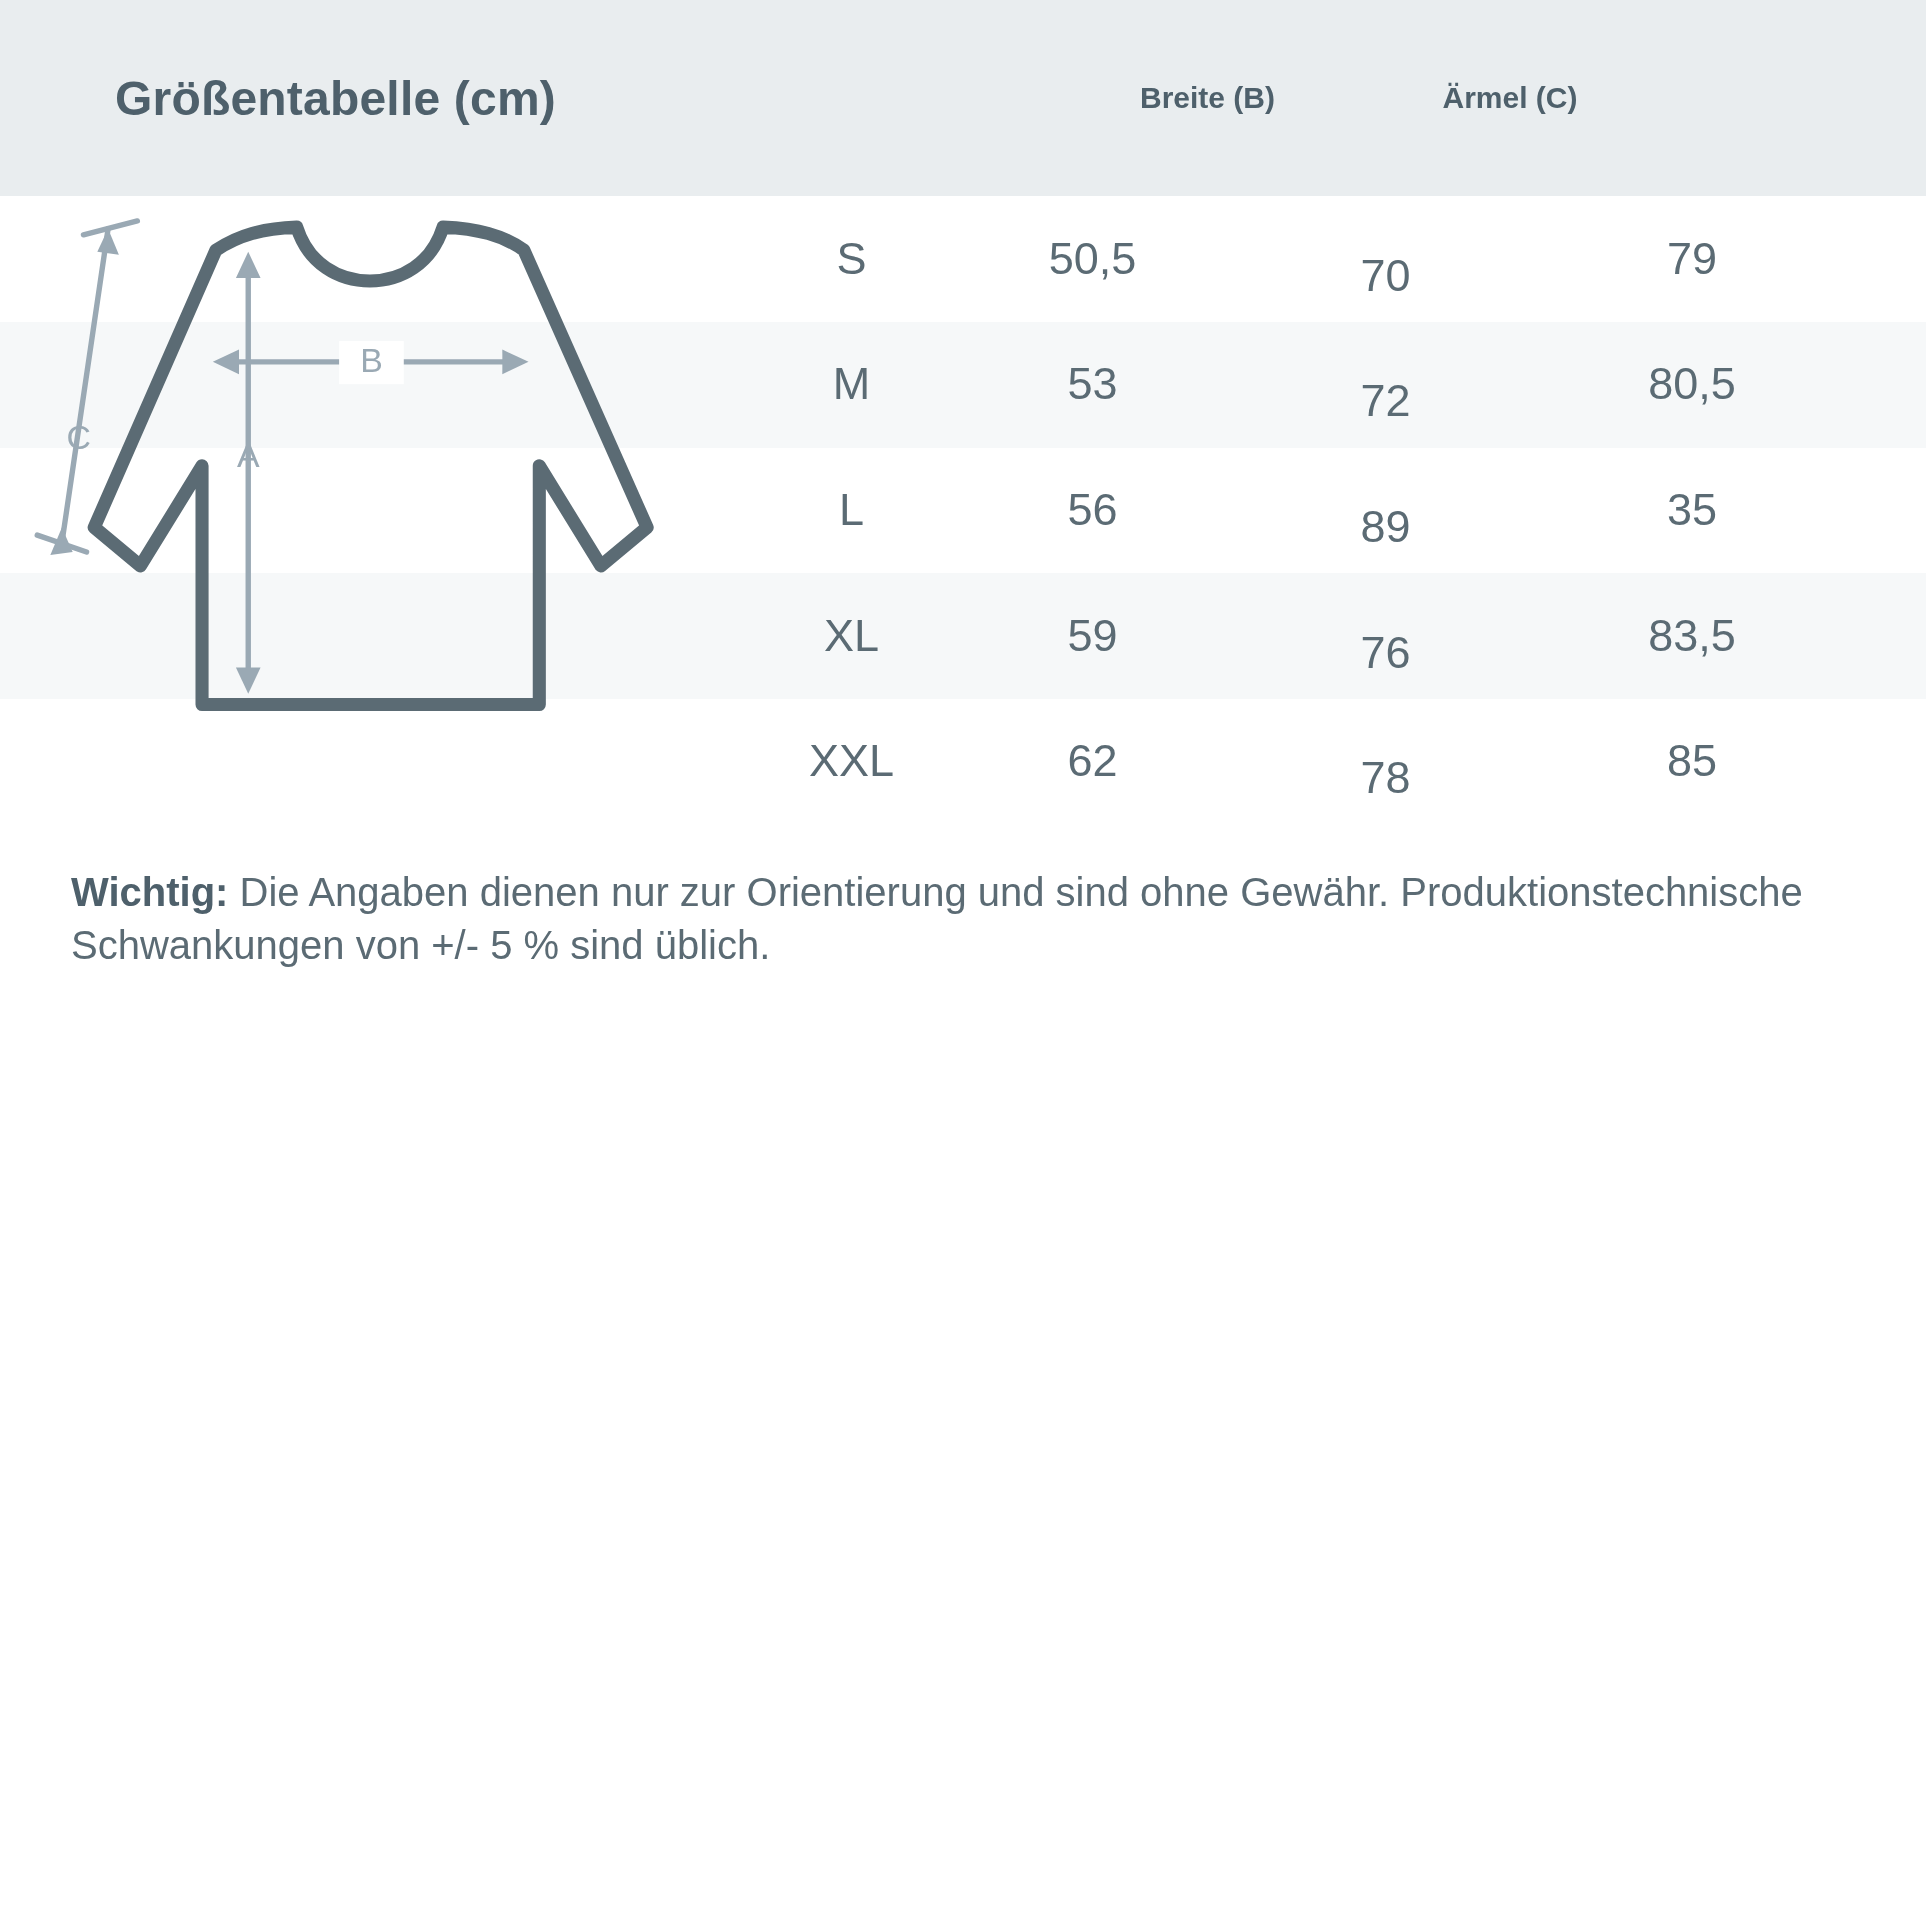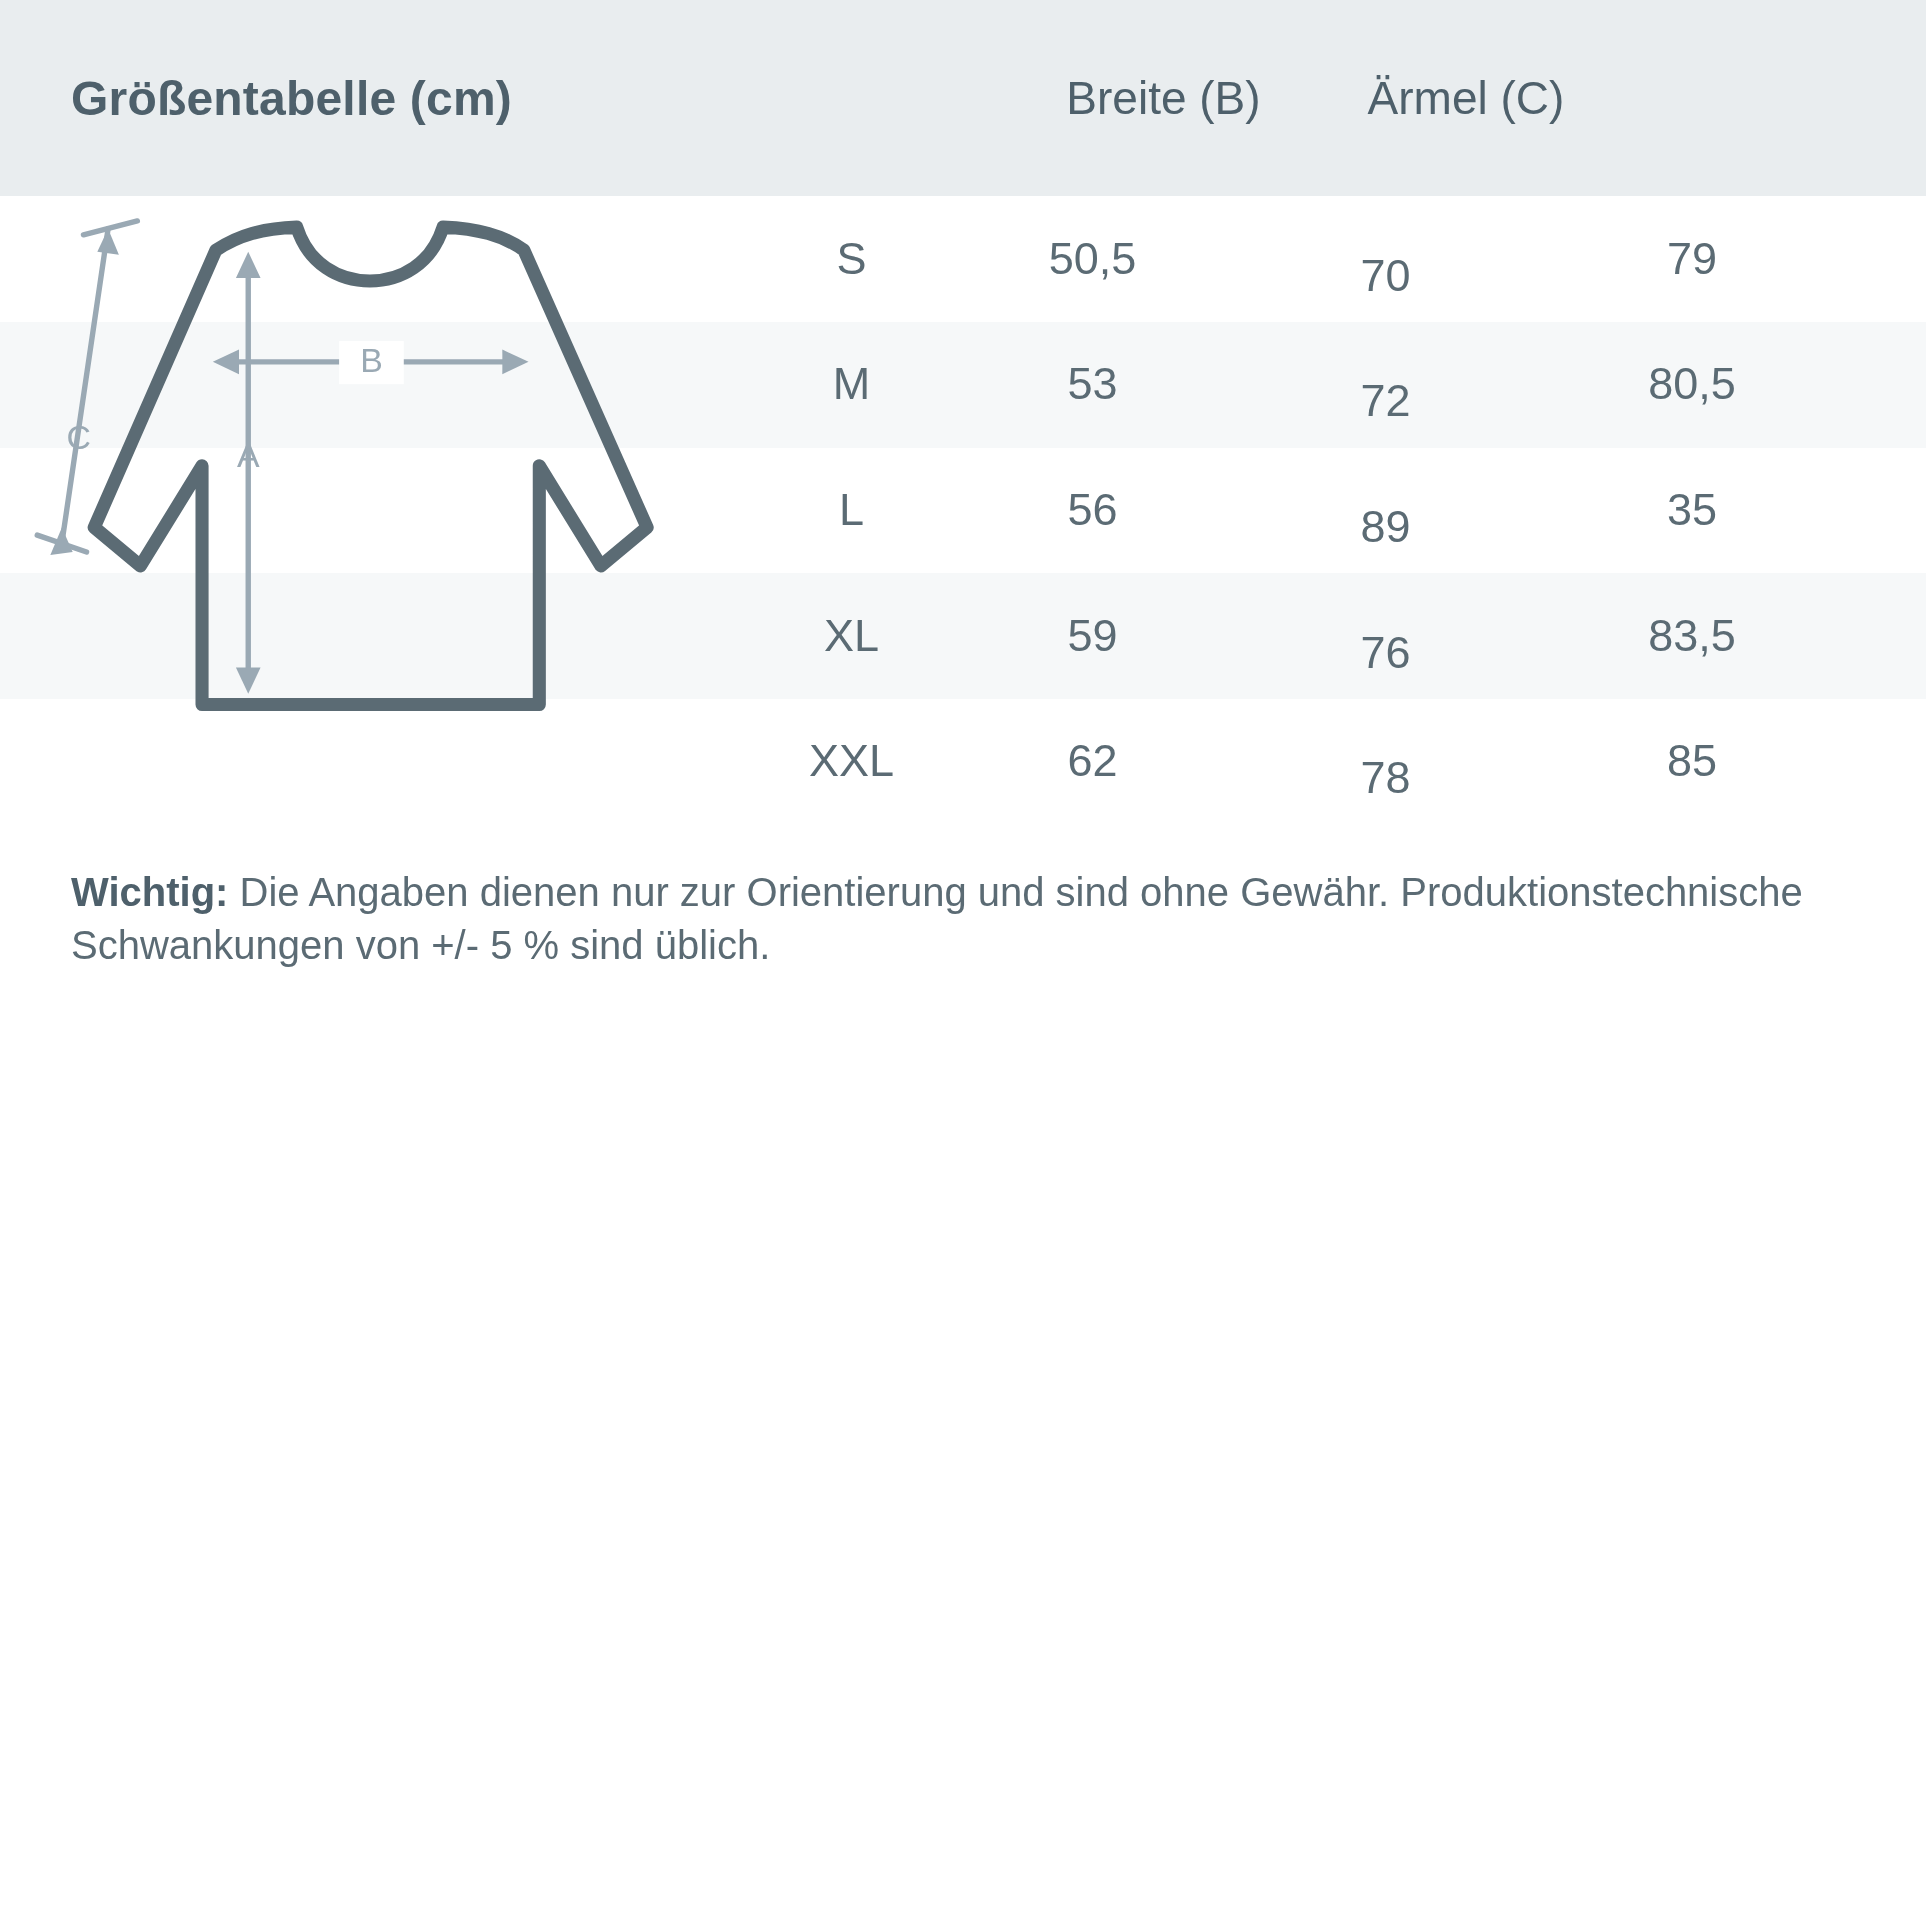--- a/index.html
+++ b/index.html
@@ -21,37 +21,38 @@
   }
 
   
   .header-band {
     display: flex;
     align-items: center;
     background: #e9edef;
     height: 196px;
     width: 100%;
     box-sizing: border-box;
+    padding-left: 44px;
   }
   .header-title {
     font-size: 48px;
     font-weight: bold;
     color: #4e606b;
     padding-left: 71px;
     flex: 0 0 948px;
     letter-spacing: 0.2px;
   }
   .header-cols {
     display: flex;
     flex: 1 1 auto;
     padding-right: 29px;
   }
   .header-col {
-    font-size: 46px;
-    font-weight: normal;
+    font-size: 30px;
+    font-weight: bold;
     color: #4e606b;
     text-align: center;
     white-space: nowrap;
   }
   .hc-b { flex: 0 0 289px; text-align: center; }
   .hc-h { flex: 0 0 297px; text-align: center; }
   .hc-c { flex: 0 0 316px; text-align: center; }
 
   
   .content {

